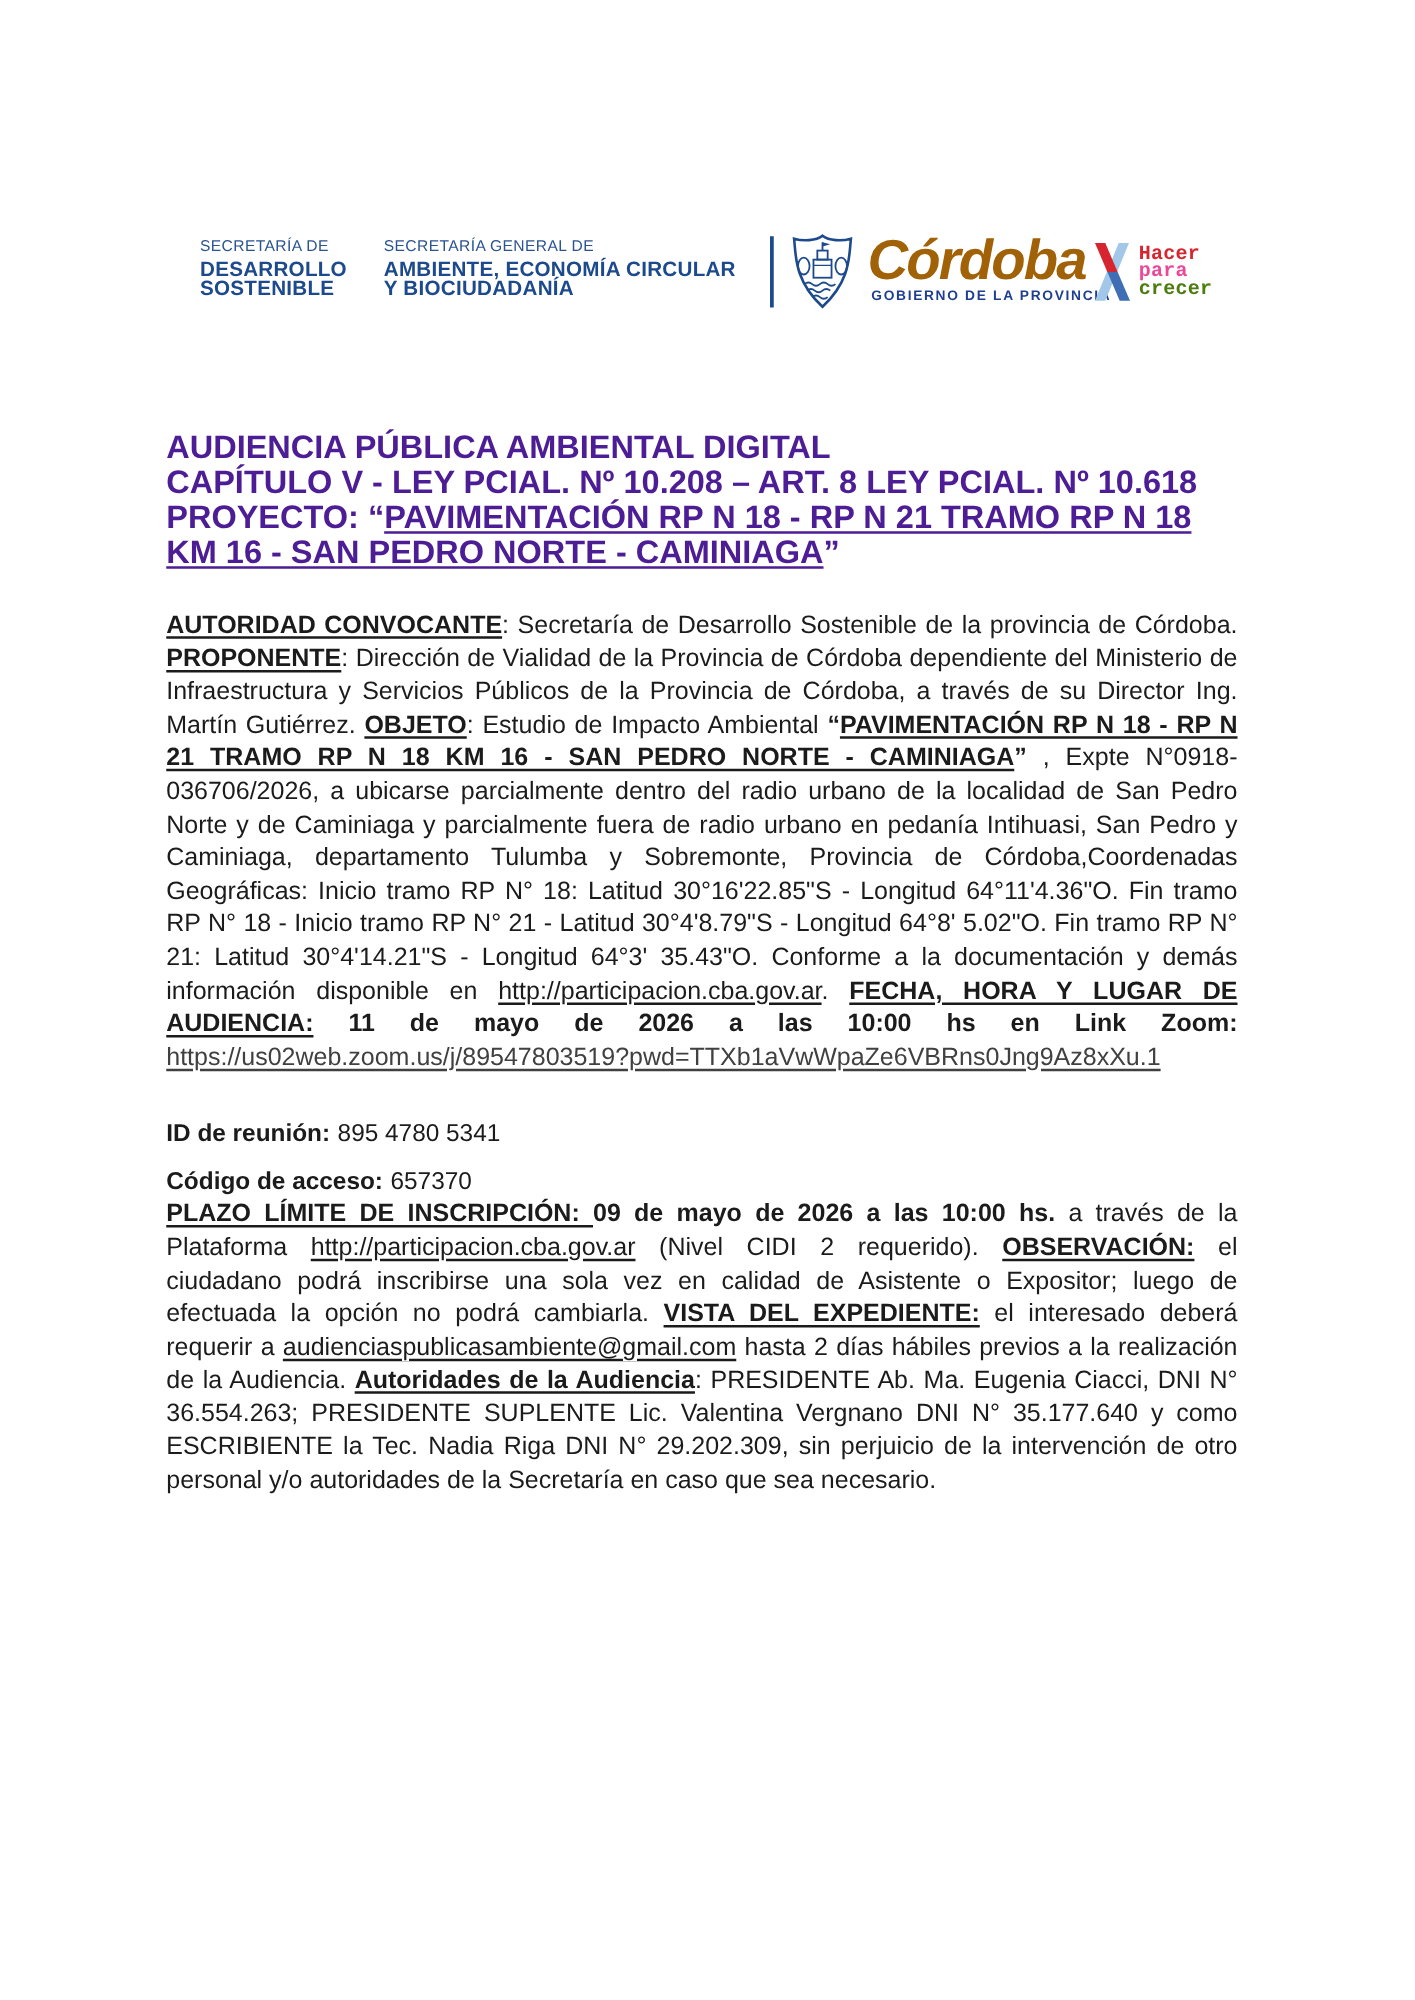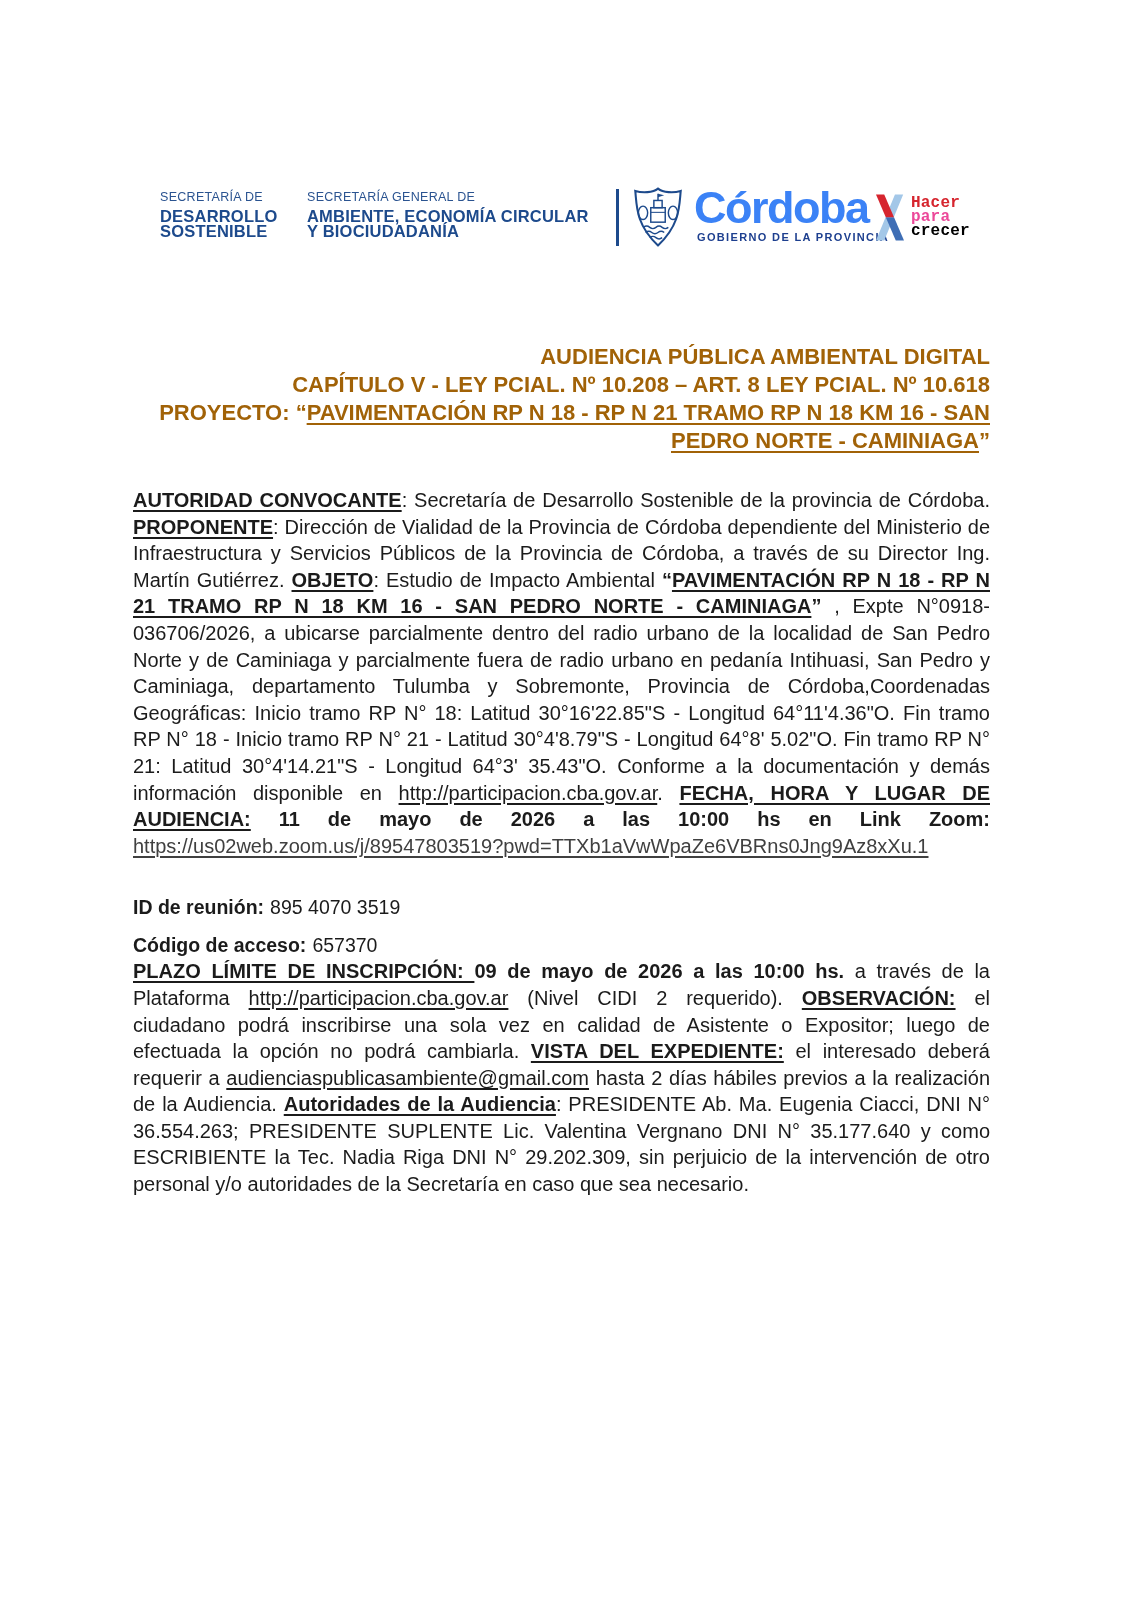--- a/index.html
+++ b/index.html
@@ -28,36 +28,36 @@
   #org2 { left: 307px; }
 
   .header-divider {
     position: absolute; left: 616px; top: 189px;
     width: 3px; height: 57px; background: #1d4a8c;
   }
   .crest { position: absolute; left: 631px; top: 186px; width: 54px; height: 62px; }
   .cordoba-block { position: absolute; left: 694px; top: 186px; }
   .cordoba-wordmark {
     font-size: 45px; font-weight: 800; letter-spacing: -1.5px;
-    line-height: 44px; color: #3b82f6;
+    line-height: 44px; color: #a16207; font-style: italic;
   }
   .cordoba-sub {
     font-size: 11px; font-weight: 700; letter-spacing: 1.35px;
     color: #1d3f8f; margin-top: 1px; padding-left: 3px;
   }
   .xlogo { position: absolute; left: 876px; top: 191px; width: 28px; height: 53px; }
   .slogan { position: absolute; left: 911px; top: 196px; line-height: 14px; font-family: Liberation Mono, monospace; }
   .slogan div { font-size: 16px; font-weight: 800; letter-spacing: .2px; }
 
   
   .content { position: absolute; left: 133px; top: 343px; width: 857px; }
 
   .doc-title {
-    text-align: right; font-weight: 700;
-    font-size: 22px; line-height: 28px; color: #a16207;
+    text-align: left; font-weight: 700;
+    font-size: 26px; line-height: 28px; color: #4c1d95;
   }
   .doc-title .t-line { display: block; }
 
   .doc-par {
     margin: 0; text-align: justify;
     font-size: 20px; line-height: 26.6px; color: #1b1b1b;
   }
   #paragraph1 { margin-top: 32px; }
   #paragraph2 { }
 
@@ -119,36 +119,36 @@
 
     <svg class="xlogo" viewBox="0 0 34 56">
       <polygon points="23,0 33,0 10,56 0,56" fill="#a3c7e8"></polygon>
       <polygon points="0,0 10,0 22,28 12,28" fill="#d6252e"></polygon>
       <polygon points="12,28 22,28 34,56 24,56" fill="#3f6eb5"></polygon>
     </svg>
 
     <div class="slogan">
       <div style="color:#d6252e">Hacer</div>
       <div style="color:#ec4899">para</div>
-      <div style="color:#000000">crecer</div>
+      <div style="color:#4d7c0f">crecer</div>
     </div>
   </div>
 
   <div class="content">
 
     <div class="doc-title">
       <span class="t-line">AUDIENCIA PÚBLICA AMBIENTAL DIGITAL</span>
       <span class="t-line">CAPÍTULO V - LEY PCIAL. Nº 10.208 – ART. 8 LEY PCIAL. Nº 10.618</span>
       <span class="t-line"><span class="seg-b">PROYECTO: “</span><span class="seg-bu">PAVIMENTACIÓN RP N 18 - RP N 21 TRAMO RP N 18 KM 16 - SAN PEDRO NORTE - CAMINIAGA</span><span class="seg-b">”</span></span>
     </div>
 
     <p class="doc-par" id="paragraph1"><span class="seg-bu">AUTORIDAD CONVOCANTE</span><span class="seg-r">: Secretaría de Desarrollo Sostenible de la provincia de Córdoba. </span><span class="seg-bu">PROPONENTE</span><span class="seg-r">: Dirección de Vialidad de la Provincia de Córdoba dependiente del Ministerio de Infraestructura y Servicios Públicos de la Provincia de Córdoba, a través de su Director Ing. Martín Gutiérrez. </span><span class="seg-bu">OBJETO</span><span class="seg-r">: Estudio de Impacto Ambiental </span><span class="seg-b">“</span><span class="seg-bu">PAVIMENTACIÓN RP N 18 - RP N 21 TRAMO RP N 18 KM 16 - SAN PEDRO NORTE - CAMINIAGA</span><span class="seg-b">” </span><span class="seg-r">, Expte N°0918-036706/2026, a ubicarse parcialmente dentro del radio urbano de la localidad de San Pedro Norte y de Caminiaga y parcialmente fuera de radio urbano en pedanía Intihuasi, San Pedro y Caminiaga, departamento Tulumba y Sobremonte, Provincia de Córdoba,Coordenadas Geográficas: Inicio tramo RP N° 18: Latitud 30°16'22.85"S - Longitud 64°11'4.36"O. Fin tramo RP N° 18 - Inicio tramo RP N° 21 - Latitud 30°4'8.79"S - Longitud 64°8' 5.02"O. Fin tramo RP N° 21: Latitud 30°4'14.21"S - Longitud 64°3' 35.43"O. Conforme a la documentación y demás información disponible en </span><span class="seg-u">http://participacion.cba.gov.ar</span><span class="seg-r">. </span><span class="seg-bu">FECHA, HORA Y LUGAR DE AUDIENCIA:</span><span class="seg-b"> 11 de mayo de 2026 a las 10:00 hs en </span><span class="seg-b">Link Zoom: </span><span class="seg-link">https://us02web.zoom.us/j/89547803519?pwd=TTXb1aVwWpaZe6VBRns0Jng9Az8xXu.1</span></p>
 
     <div class="meta-line" id="meeting-id-line">
-      <span class="meta-label">ID de reunión:</span><span class="meta-value">895 4070 3519</span>
+      <span class="meta-label">ID de reunión:</span><span class="meta-value">895 4780 5341</span>
     </div>
 
     <div class="meta-line" id="access-code-line">
       <span class="meta-label">Código de acceso:</span><span class="meta-value">657370</span>
     </div>
 
     <p class="doc-par" id="paragraph2"><span class="seg-bu">PLAZO LÍMITE DE INSCRIPCIÓN: </span><span class="seg-b">09 de mayo de 2026 a las 10:00 hs.</span><span class="seg-r"> a través de la Plataforma </span><span class="seg-u">http://participacion.cba.gov.ar</span><span class="seg-r"> (Nivel CIDI 2 requerido). </span><span class="seg-bu">OBSERVACIÓN:</span><span class="seg-r"> el ciudadano podrá inscribirse una sola vez en calidad de Asistente o Expositor; luego de efectuada la opción no podrá cambiarla. </span><span class="seg-bu">VISTA DEL EXPEDIENTE:</span><span class="seg-r"> el interesado deberá requerir a </span><span class="seg-u">audienciaspublicasambiente@gmail.com</span><span class="seg-r"> hasta 2 días hábiles previos a la realización de la Audiencia. </span><span class="seg-bu">Autoridades de la Audiencia</span><span class="seg-r">: PRESIDENTE Ab. Ma. Eugenia Ciacci, DNI N° 36.554.263; PRESIDENTE SUPLENTE Lic. Valentina Vergnano DNI N° 35.177.640 y como ESCRIBIENTE la Tec. Nadia Riga DNI N° 29.202.309, sin perjuicio de la intervención de otro personal y/o autoridades de la Secretaría en caso que sea necesario.</span></p>
 
   </div>
 </div>

